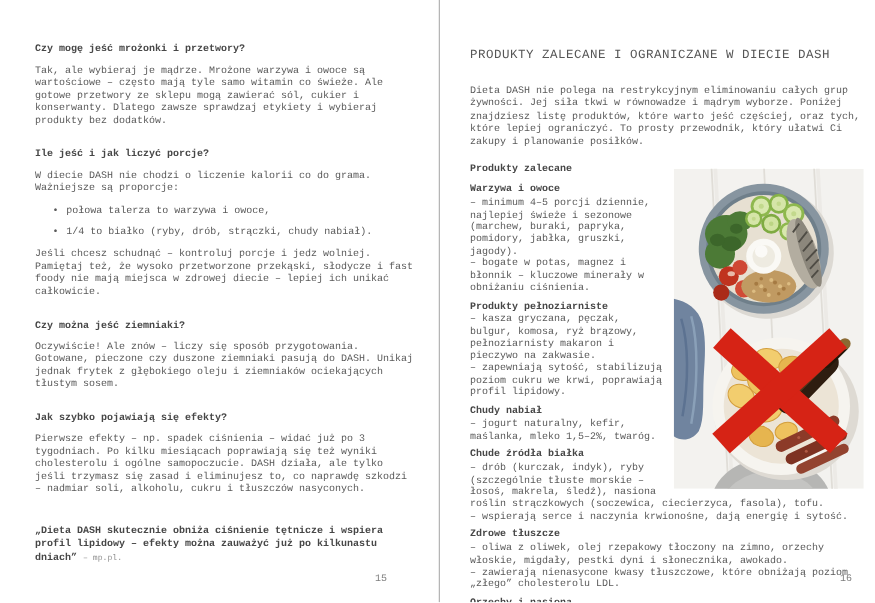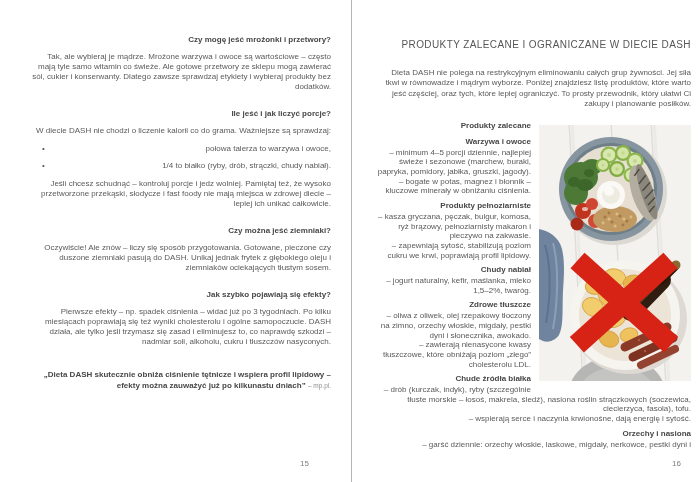--- a/index.html
+++ b/index.html
@@ -1,19 +1,19 @@
 <!DOCTYPE html>
 <html><head>
 <meta charset="utf-8">
 <style>
   html,body{margin:0;padding:0;background:#ffffff;}
   .spread{
     position:relative;width:700px;height:482px;background:#ffffff;
-    font-family:Liberation Sans, sans-serif;
-    color:#5a5a5a;font-size:8px;line-height:10px;overflow:hidden;text-align:right;
+    font-family:Liberation Mono, monospace;
+    color:#5a5a5a;font-size:8px;line-height:10px;overflow:hidden;
   }
   .page{position:absolute;top:0;height:482px;box-sizing:border-box;overflow:hidden;}
   .page-left{left:0;width:351px;padding:35px 20px 0 28px;}
   .page-right{left:352px;width:348px;padding:33px 9px 0 24px;}
   .divider{position:absolute;left:351px;top:0;width:1px;height:482px;background:#b5b5b5;}
 
   
   .qa-section{margin-bottom:17px;}
   .qa-heading{font-size:8px;font-weight:bold;color:#474747;margin:0 0 7px 0;}
   .qa-body{}
@@ -47,21 +47,21 @@
     <section class="qa-section">
       <h3 class="qa-heading">Czy mogę jeść mrożonki i przetwory?</h3>
       <div class="qa-body">
         <p>Tak, ale wybieraj je mądrze. Mrożone warzywa i owoce są wartościowe – często mają tyle samo witamin co świeże. Ale gotowe przetwory ze sklepu mogą zawierać sól, cukier i konserwanty. Dlatego zawsze sprawdzaj etykiety i wybieraj produkty bez dodatków.</p>
       </div>
     </section>
 
     <section class="qa-section">
       <h3 class="qa-heading">Ile jeść i jak liczyć porcje?</h3>
       <div class="qa-body">
-        <p>W diecie DASH nie chodzi o liczenie kalorii co do grama. Ważniejsze są sprawdzaj:</p>
+        <p>W diecie DASH nie chodzi o liczenie kalorii co do grama. Ważniejsze są proporcje:</p>
         <ul class="qa-bullets">
           <li>połowa talerza to warzywa i owoce,</li>
           <li>1/4 to białko (ryby, drób, strączki, chudy nabiał).</li>
         </ul>
         <p>Jeśli chcesz schudnąć – kontroluj porcje i jedz wolniej. Pamiętaj też, że wysoko przetworzone przekąski, słodycze i fast foody nie mają miejsca w zdrowej diecie – lepiej ich unikać całkowicie.</p>
       </div>
     </section>
 
     <section class="qa-section">
       <h3 class="qa-heading">Czy można jeść ziemniaki?</h3>
@@ -256,32 +256,32 @@
         <div class="r-line">– kasza gryczana, pęczak, bulgur, komosa, ryż brązowy, pełnoziarnisty makaron i pieczywo na zakwasie.</div>
         <div class="r-line">– zapewniają sytość, stabilizują poziom cukru we krwi, poprawiają profil lipidowy.</div>
       </div>
 
       <div class="r-section">
         <div class="r-section-heading">Chudy nabiał</div>
         <div class="r-line">– jogurt naturalny, kefir, maślanka, mleko 1,5–2%, twaróg.</div>
       </div>
 
       <div class="r-section">
+        <div class="r-section-heading">Chude źródła białka</div>
+        <div class="r-line">– drób (kurczak, indyk), ryby (szczególnie tłuste morskie – łosoś, makrela, śledź), nasiona roślin strączkowych (soczewica, ciecierzyca, fasola), tofu.</div>
+        <div class="r-line">– wspierają serce i naczynia krwionośne, dają energię i sytość.</div>
+      </div>
+
+      <div class="r-section">
         <div class="r-section-heading">Zdrowe tłuszcze</div>
         <div class="r-line">– oliwa z oliwek, olej rzepakowy tłoczony na zimno, orzechy włoskie, migdały, pestki dyni i słonecznika, awokado.</div>
         <div class="r-line">– zawierają nienasycone kwasy tłuszczowe, które obniżają poziom „złego” cholesterolu LDL.</div>
       </div>
 
       <div class="r-section">
-        <div class="r-section-heading">Chude źródła białka</div>
-        <div class="r-line">– drób (kurczak, indyk), ryby (szczególnie tłuste morskie – łosoś, makrela, śledź), nasiona roślin strączkowych (soczewica, ciecierzyca, fasola), tofu.</div>
-        <div class="r-line">– wspierają serce i naczynia krwionośne, dają energię i sytość.</div>
-      </div>
-
-      <div class="r-section">
         <div class="r-section-heading">Orzechy i nasiona</div>
         <div class="r-line">– garść dziennie: orzechy włoskie, laskowe, migdały, nerkowce, pestki dyni i</div>
       </div>
 
     </div>
 
     <span class="page-num page-num-right">16</span>
   </div>
 
 </div>

